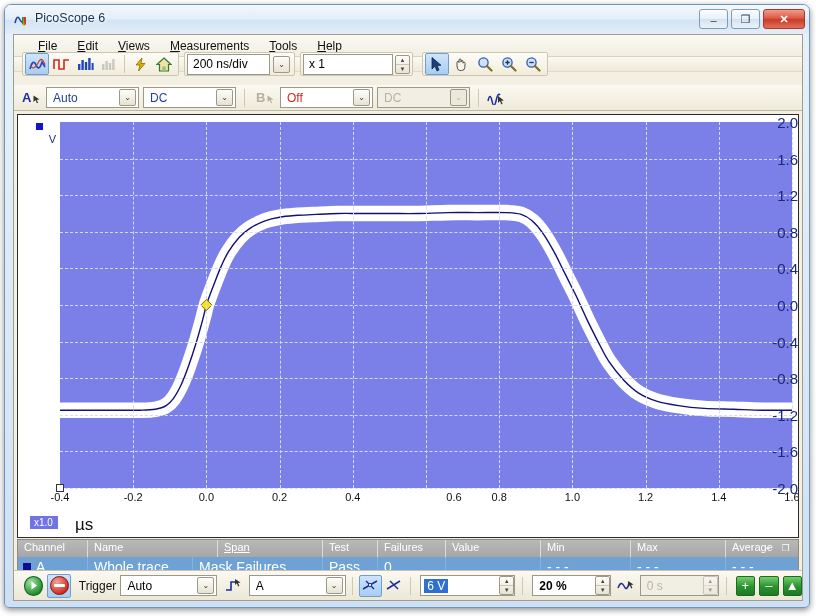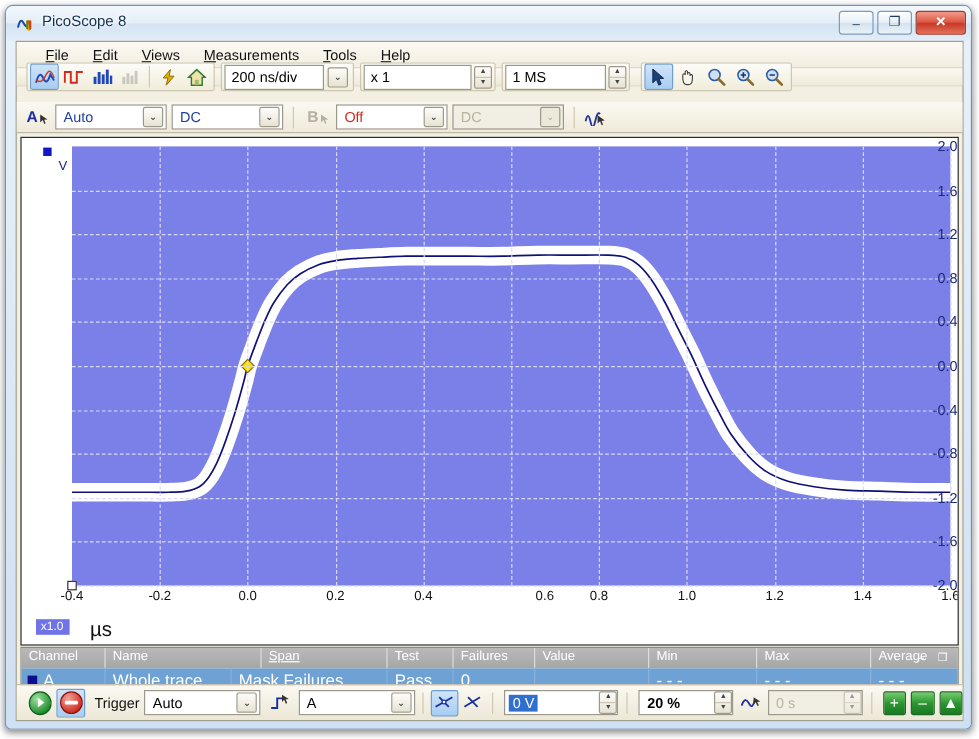--- a/index.html
+++ b/index.html
@@ -160,21 +160,21 @@
     position: absolute; left: 42px; top: 7px;
     width: 732px; height: 366px;
     background: #7b7fe8;
   }
   .gridline { position: absolute; background: none; }
   .gv { width: 0; border-left: 1px dashed #d9dbf6; top: 0; bottom: 0; }
   .gh { height: 0; border-top: 1px dashed #d9dbf6; left: 0; right: 0; }
 
   .ytick {
     position: absolute; right: 0; width: 40px;
-    text-align: right; font-size: 12px; color: #1c2a7a;
+    text-align: right; font-size: 15px; color: #1c2a7a;
     transform: translateY(-50%);
   }
   #yunit {
     position: absolute; left: 0; top: 18px; width: 38px;
     text-align: right; font-size: 11px; color: #1c2a7a;
   }
   .xtick {
     position: absolute; top: 376px; font-size: 11px; color: #111;
     transform: translateX(-50%); white-space: nowrap;
   }
@@ -299,21 +299,21 @@
 
   <div id="titlebar">
     <div id="app-icon">
       <svg width="16" height="16" viewBox="0 0 16 16">
         <path d="M1 11 Q3 2 5.5 7 T10 9" stroke="#1a43a8" stroke-width="1.6" fill="none"></path>
         <path d="M8 5 L12 5 L12 12 L10 14 L8 12 Z" fill="#e2b400"></path>
         <path d="M9.4 5 L12 5 L12 12 L10.6 13.4 Z" fill="#cf3b1f"></path>
         <path d="M8 5 L9.4 5 L9.4 12.6 L8 12 Z" fill="#2f8b34"></path>
       </svg>
     </div>
-    <div id="title-text">PicoScope 8</div>
+    <div id="title-text">PicoScope 6</div>
     <div class="win-btn" id="btn-min">
       <span class="glyph">–</span>
     </div>
     <div class="win-btn" id="btn-max">
       <span class="glyph">❐</span>
     </div>
     <div class="win-btn" id="btn-close">
       <span class="glyph">✕</span>
     </div>
   </div>
@@ -380,27 +380,20 @@
       </div>
 
       <div class="tgroup">
         <div class="field" style="width:90px;">x 1</div>
         <div class="spin">
           <div>▲</div>
           <div>▼</div>
         </div>
       </div>
 
-      <div class="tgroup">
-        <div class="field" style="width:84px;">1 MS</div>
-        <div class="spin">
-          <div>▲</div>
-          <div>▼</div>
-        </div>
-      </div>
 
 
       <div class="tgroup" style="margin-left:9px;">
         <div class="tbtn sel">
           <svg width="12" height="15" viewBox="0 0 12 15">
             <path d="M1 0.5 L1 12 L4 9.2 L6 14 L8 13 L6.2 8.6 L10 8.3 Z" fill="#1c3f78" stroke="#12284d" stroke-width="0.8"></path>
           </svg>
         </div>
         <div class="tbtn">
           <svg width="15" height="15" viewBox="0 0 15 15">
@@ -618,21 +611,21 @@
         <svg width="17" height="15" viewBox="0 0 17 15">
           <path d="M2 11 L15 3" stroke="#1b2f9e" stroke-width="1.5"></path>
           <path d="M5 3 L13 11" stroke="#1b2f9e" stroke-width="1.5"></path>
         </svg>
       </div>
 
       <div class="tsep" style="margin-left:5px;"></div>
 
       <div class="combo" style="margin-left:6px;">
         <span class="val" style="width:76px; padding-left:3px;">
-          <span class="hi-val">0 V</span>
+          <span class="hi-val">6 V</span>
         </span>
         <span class="spin">
           <div>▲</div>
           <div>▼</div>
         </span>
       </div>
 
       <div class="tsep" style="margin-left:7px;"></div>
 
       <div class="combo" style="margin-left:6px;">

